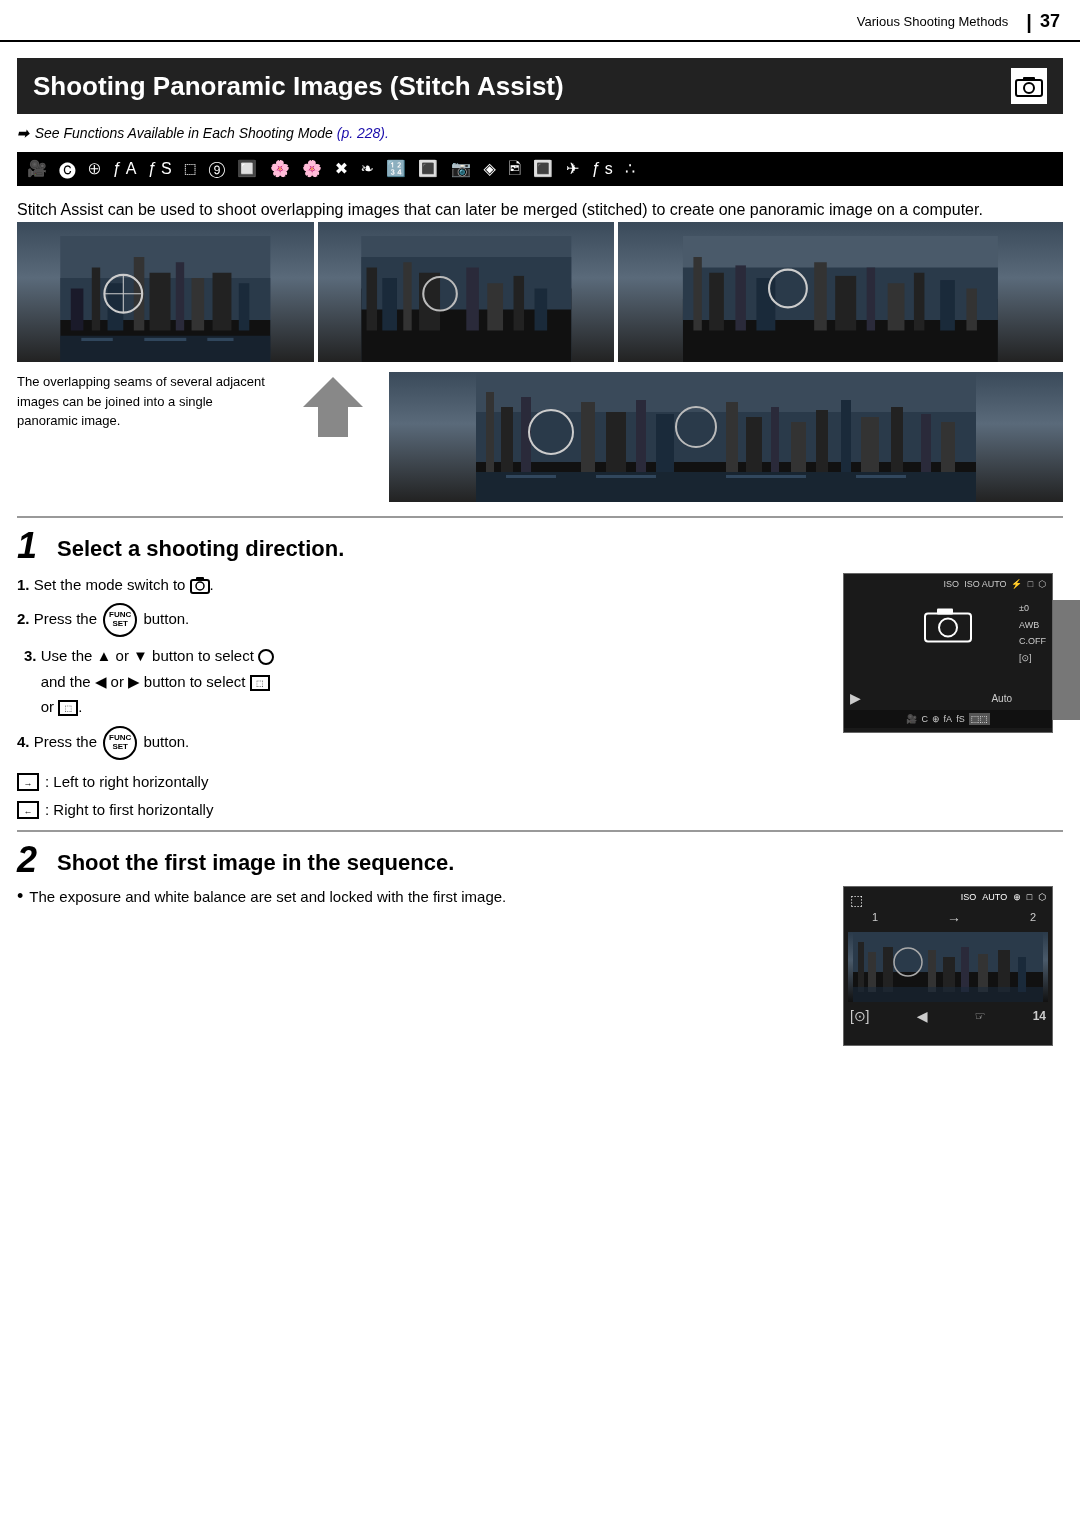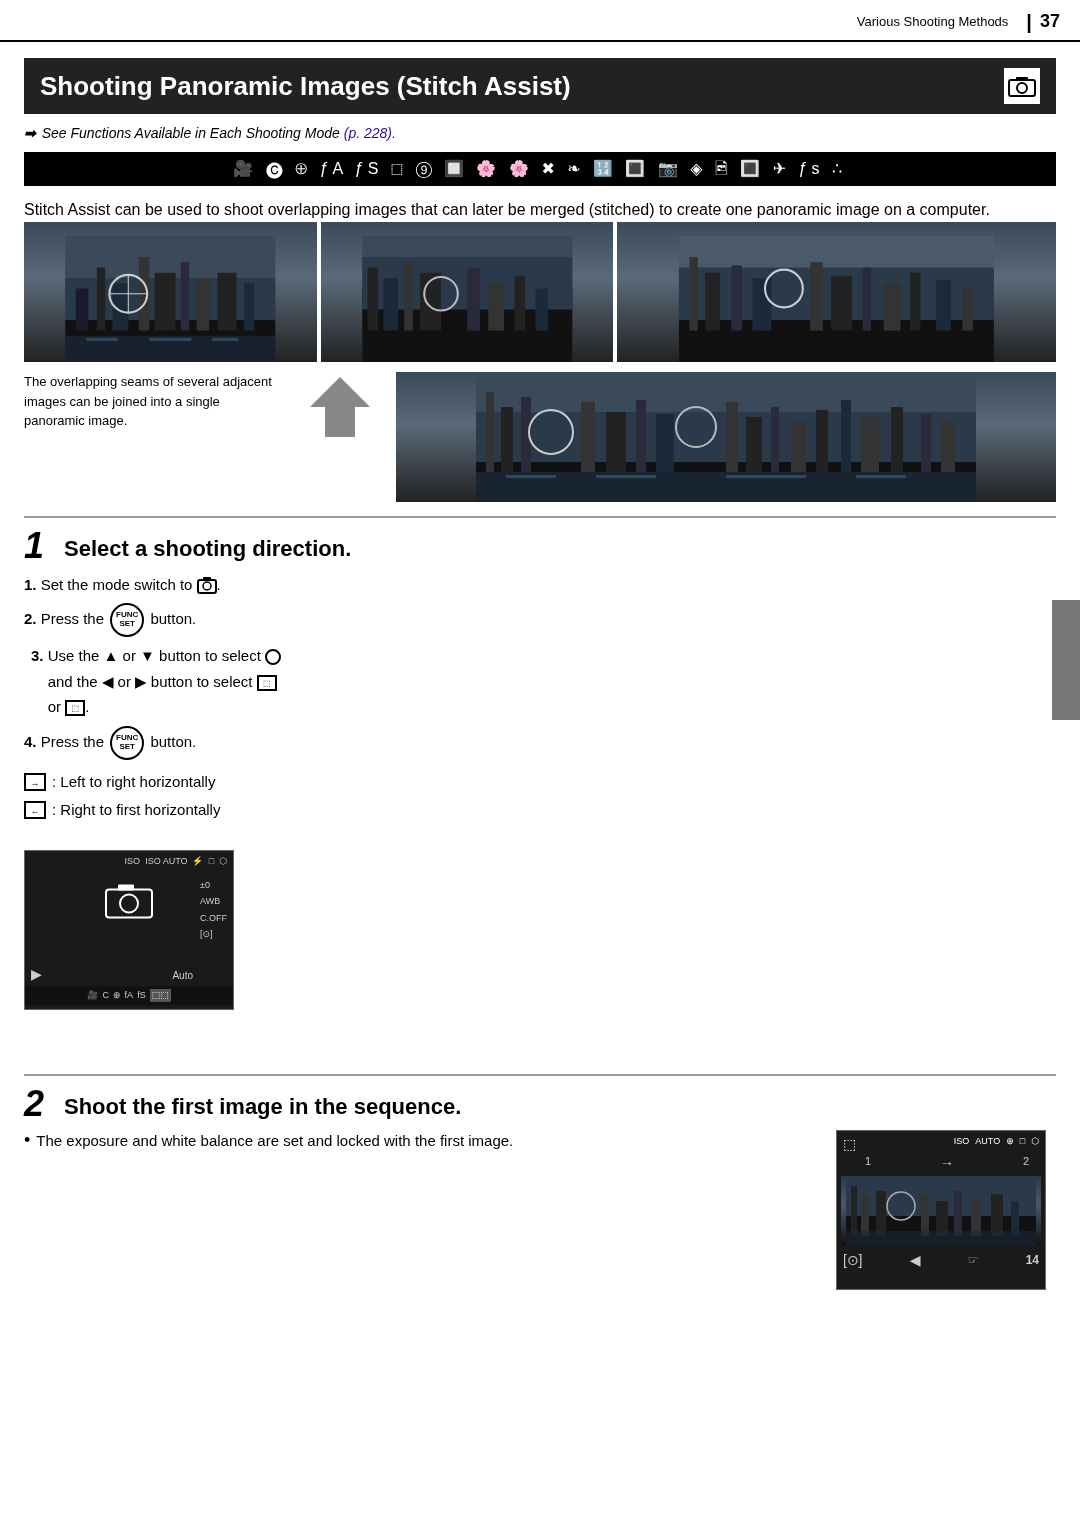--- a/index.html
+++ b/index.html
@@ -35,21 +35,21 @@
       position: absolute;
       right: 0;
       top: 600px;
       width: 28px;
       height: 120px;
       background: #777;
     }
 
     
     .content {
-      padding: 16px 24px;
+      padding: 16px 17px;
     }
 
     
     .title-section {
       display: flex;
       align-items: center;
       background: #222;
       color: #fff;
       padding: 10px 16px;
       margin-bottom: 10px;
@@ -96,21 +96,20 @@
       background: #000;
       color: #fff;
       padding: 6px 10px;
       font-size: 16px;
       letter-spacing: 4px;
       margin-bottom: 12px;
       display: flex;
       align-items: center;
       gap: 4px;
       flex-wrap: wrap;
-      justify-content: center;
     }
 
     
     .description {
       font-size: 16px;
       line-height: 1.5;
     }
 
     
     .panoramic-images {
@@ -178,23 +177,22 @@
     }
     .step-title {
       font-size: 22px;
       font-weight: bold;
       padding-top: 6px;
     }
 
     
     .step-content {
       display: flex;
-      gap: 24px;
+      gap: 16px;
       padding-left: 0;
-      flex-direction: column;
     }
     .step-instructions {
       flex: 1;
       font-size: 15px;
       line-height: 1.6;
     }
 
     .func-button {
       display: inline-flex;
       align-items: center;

